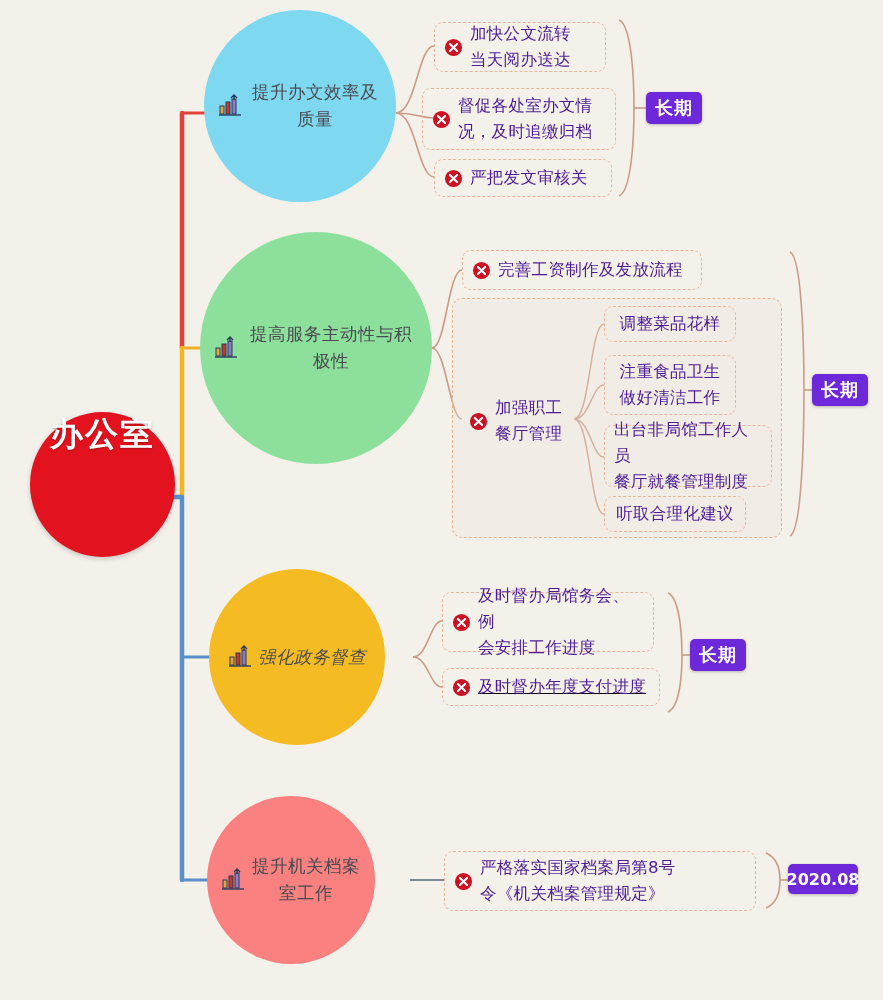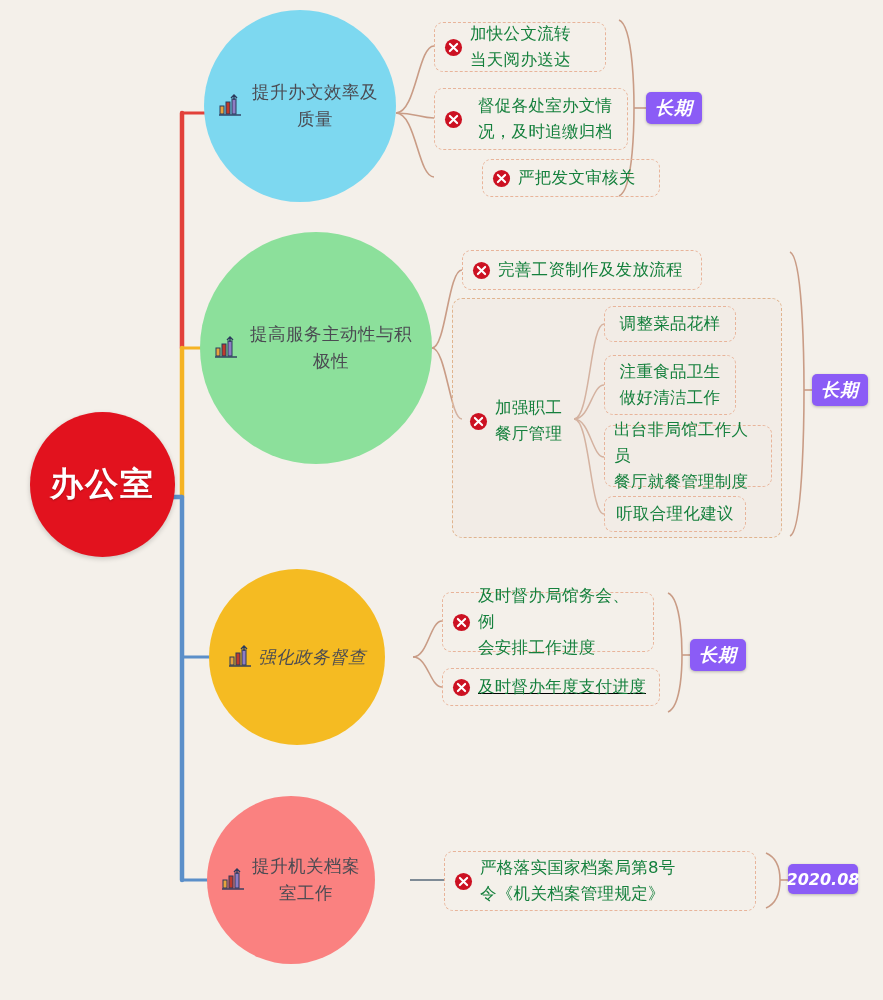--- a/index.html
+++ b/index.html
@@ -11,21 +11,21 @@
     position:relative;
   }
   #canvas{position:absolute;left:0;top:0;width:883px;height:1000px;}
   svg.wires{position:absolute;left:0;top:0;width:883px;height:1000px;pointer-events:none;}
 
   
   .root-node{
     position:absolute;
     border-radius:50%;
     background:#e2121e;
-    display:flex;align-items:center;justify-content:center;
+    display:flex;align-items:flex-start;justify-content:center;
     box-shadow:0 2px 5px rgba(0,0,0,.18);
     font-family:Liberation Mono, monospace;
   }
   .root-label{
     color:#fff;font-weight:bold;font-size:33px;letter-spacing:2px;
     text-shadow:0 1px 2px rgba(0,0,0,.25);
   }
 
   
   .branch-circle{
@@ -43,42 +43,41 @@
   .leaf{
     position:absolute;
     border:1.4px dashed #e8b49a;
     border-radius:9px;
     box-sizing:border-box;
     display:flex;align-items:center;
     padding:5px 9px;
     background:transparent;
   }
   .leaf-text{
-    color:#15803d;font-size:16.5px;line-height:26px;
+    color:#4c1d95;font-size:16.5px;line-height:26px;
     letter-spacing:.3px;
   }
   .xmark{flex:0 0 auto;width:19px;height:19px;margin-right:7px;display:block;}
 
   .group-box{
     position:absolute;
     border:1.4px dashed #e0b48f;
     border-radius:10px;
     box-sizing:border-box;
     background:rgba(240,228,222,.30);
   }
 
   
   .badge{
     position:absolute;
-    background:#8b5cf6;
+    background:#6d28d9;
     border-radius:5px;
     color:#fff;font-weight:bold;
     display:flex;align-items:center;justify-content:center;
     box-shadow:0 1px 3px rgba(0,0,0,.25);
-    font-style:italic;
   }
   .badge.t-cn{font-size:18px;letter-spacing:1px;}
   .badge.t-num{font-size:16px;letter-spacing:0px;}
 </style>
 </head>
 <body>
 
 <div id="canvas">
 
   <svg class="wires" viewBox="0 0 883 1000">
@@ -142,29 +141,29 @@
   </div>
 
   <div class="leaf" style="left:434px;top:22px;width:172px;height:50px;">
     <svg class="xmark" viewBox="0 0 20 20">
       <circle cx="10" cy="10" r="9" fill="#cc1122"></circle>
       <path d="M6.2,6.2 L13.8,13.8 M13.8,6.2 L6.2,13.8" stroke="#fff" stroke-width="2.2" stroke-linecap="round"></path>
     </svg>
     <span class="leaf-text">加快公文流转<br>当天阅办送达</span>
   </div>
 
-  <div class="leaf" style="left:434px;top:88px;width:194px;height:62px;gap:8px;">
+  <div class="leaf" style="left:422px;top:88px;width:194px;height:62px;">
     <svg class="xmark" viewBox="0 0 20 20">
       <circle cx="10" cy="10" r="9" fill="#cc1122"></circle>
       <path d="M6.2,6.2 L13.8,13.8 M13.8,6.2 L6.2,13.8" stroke="#fff" stroke-width="2.2" stroke-linecap="round"></path>
     </svg>
     <span class="leaf-text">督促各处室办文情<br>况，及时追缴归档</span>
   </div>
 
-  <div class="leaf" style="left:434px;top:159px;width:178px;height:38px;margin-left:48px;">
+  <div class="leaf" style="left:434px;top:159px;width:178px;height:38px;">
     <svg class="xmark" viewBox="0 0 20 20">
       <circle cx="10" cy="10" r="9" fill="#cc1122"></circle>
       <path d="M6.2,6.2 L13.8,13.8 M13.8,6.2 L6.2,13.8" stroke="#fff" stroke-width="2.2" stroke-linecap="round"></path>
     </svg>
     <span class="leaf-text">严把发文审核关</span>
   </div>
 
   <div class="badge t-cn" style="left:646px;top:92px;width:56px;height:32px;">长期</div>
 
   <div class="branch-circle" style="left:200px;top:232px;width:232px;height:232px;background:#8ce09b;">

